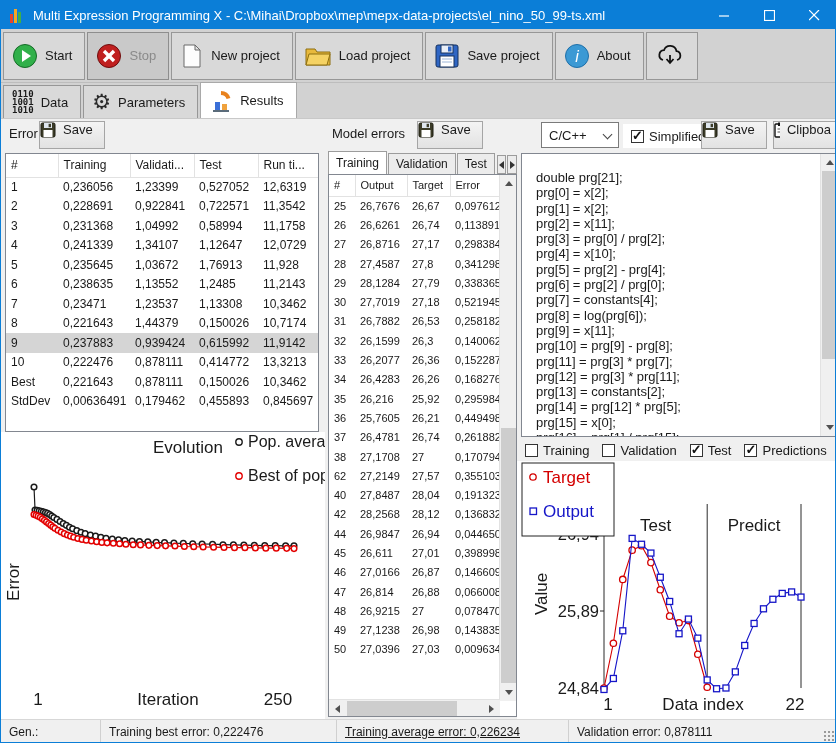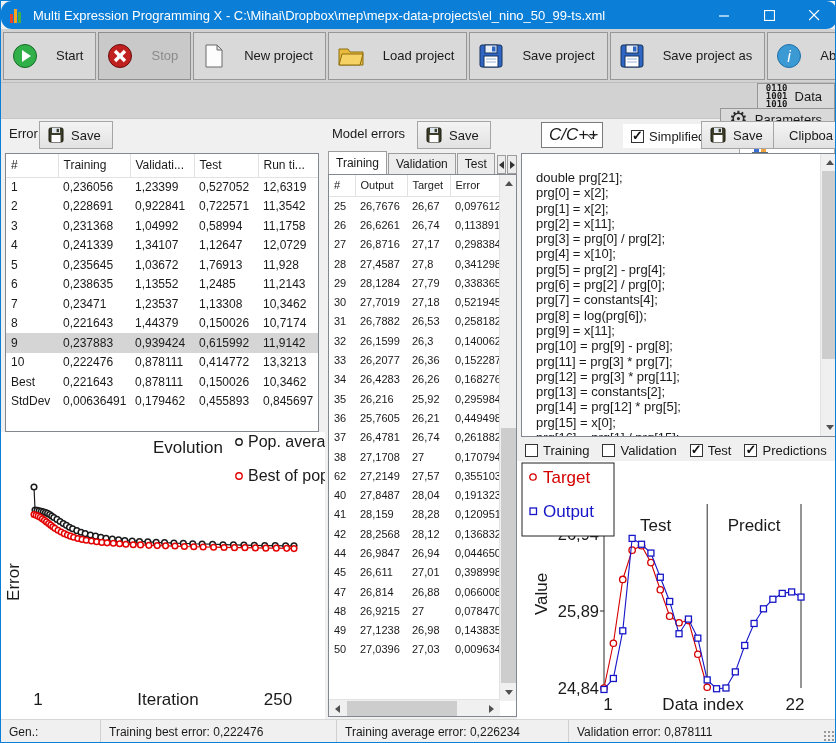--- a/index.html
+++ b/index.html
@@ -14,36 +14,36 @@
   .app-icon i{display:block;width:3px;background:#e8452c;}
   .app-icon i.b1{height:9px;background:#e8452c;}
   .app-icon i.b2{height:14px;background:#f6a623;}
   .app-icon i.b3{height:11px;background:#3fae49;}
   .title-text{flex:1;white-space:nowrap;overflow:hidden;}
   .win-btn{width:45px;height:28px;display:flex;align-items:center;justify-content:center;}
   .win-btn svg{display:block;}
   
   .toolbar{position:absolute;left:0;top:28px;width:836px;height:54px;background:#d2d2d2;
     border-bottom:1px solid #bdbdbd;display:flex;align-items:center;padding-left:2px;}
-  .tb-btn{height:48px;display:inline-flex;align-items:center;gap:18px;padding:0 12px 0 8px;
+  .tb-btn{height:48px;display:inline-flex;align-items:center;gap:7px;padding:0 12px 0 8px;
     background:#d9d9d9;border:1px solid #979797;margin-right:2px;font-size:13px;white-space:nowrap;}
   .tb-btn.disabled{background:#c9c9c9;border-color:#8e8e8e;color:#8a8a8a;}
   .tb-btn svg{display:block;}
   
   .tabbar{position:absolute;left:0;top:82px;width:836px;height:36px;background:#d2d2d2;
-    display:flex;align-items:flex-end;padding-left:2px;border-bottom:1px solid #c8c8c8;flex-direction:column;}
+    display:flex;align-items:flex-end;padding-left:2px;border-bottom:1px solid #c8c8c8;}
   .nav-tab{height:33px;display:inline-flex;align-items:center;gap:7px;padding:0 12px 0 8px;
     background:#d9d9d9;border:1px solid #979797;border-bottom:none;margin-right:2px;font-size:13px;}
   .nav-tab.active{height:36px;background:#ffffff;border-color:#a9a9a9;}
   .bin-icon{font-family:"DejaVu Sans Mono",monospace;font-weight:bold;font-size:9px;line-height:8px;letter-spacing:0;}
   .gear-icon{font-family:"DejaVu Sans",sans-serif;font-size:21px;line-height:21px;color:#2a2a2a;}
   
   .panel-label{position:absolute;font-size:13px;}
-  .small-btn{position:absolute;height:28px;display:inline-flex;align-items:center;gap:7px;
-    padding:0 11px 0 8px;background:#ededed;border:1px solid #a5a5a5;font-size:13px;background:linear-gradient(#f4f4f4,#e2e2e2);}
+  .small-btn{position:absolute;height:28px;display:inline-flex;gap:7px;
+    padding:0 11px 0 0;background:#ededed;border:1px solid #a5a5a5;font-size:13px;background:linear-gradient(#f4f4f4,#e2e2e2);}
   .small-btn svg{display:block;}
   
   .tbl-frame{position:absolute;background:#fff;border:1px solid #828790;overflow:hidden;}
   table.grid{border-collapse:collapse;table-layout:fixed;width:100%;}
   table.grid th{font-weight:normal;text-align:left;border-right:1px solid #e2e2e2;border-bottom:1px solid #e2e2e2;
     padding:0 0 0 5px;background:#fff;}
   table.grid td{padding:0 0 0 5px;overflow:hidden;white-space:nowrap;}
   table.grid tr.sel td{background:#d5d5d5;}
   #stats-table table{font-size:12px;}
   #stats-table th{height:23px;}
@@ -62,22 +62,22 @@
   .tri.left{border-width:4px 5px 4px 0;border-color:transparent #333 transparent transparent;}
   .tri.right{border-width:4px 0 4px 5px;border-color:transparent transparent transparent #333;}
   .tri.up{border-width:0 4px 5px 4px;border-color:transparent transparent #505050 transparent;}
   .tri.down{border-width:5px 4px 0 4px;border-color:#505050 transparent transparent transparent;}
   
   .vscroll{position:absolute;width:17px;background:#f0f0f0;border-left:1px solid #e2e2e2;}
   .hscroll{position:absolute;height:17px;background:#f0f0f0;border-top:1px solid #e2e2e2;}
   .sb-btn{position:absolute;width:17px;height:17px;display:flex;align-items:center;justify-content:center;background:#f0f0f0;}
   .sb-thumb{position:absolute;background:#cdcdcd;}
   
-  .combo{position:absolute;left:540px;top:121px;width:62px;height:26px;background:#fff;border:1px solid #7a7a7a;
-    font-size:17px;display:flex;align-items:center;padding-left:7px;font-style:italic;}
+  .combo{position:absolute;left:540px;top:121px;width:78px;height:26px;background:#fff;border:1px solid #7a7a7a;
+    font-size:13px;display:flex;align-items:center;padding-left:7px;}
   .combo .chev{position:absolute;right:7px;top:8px;width:7px;height:7px;border-right:1.5px solid #444;border-bottom:1.5px solid #444;transform:rotate(45deg);}
   .check-item{display:inline-flex;align-items:center;gap:5px;font-size:13px;}
   .cb{width:13px;height:13px;background:#fff;border:1px solid #333;position:relative;flex:0 0 13px;}
   .cb.checked:after{content:"\2713";position:absolute;left:0px;top:-3px;font-size:13px;font-weight:bold;color:#111;}
   #simplified-box{position:absolute;left:622px;top:123px;height:24px;background:#fff;padding:0 8px;display:flex;align-items:center;}
   .code-area{position:absolute;left:520px;top:152px;width:316px;height:284px;background:#fff;border:1px solid #828790;overflow:hidden;}
   .code-lines{position:absolute;left:0;top:0;right:17px;bottom:0;padding:16px 0 0 14px;font-size:13px;line-height:15.3px;white-space:pre;overflow:hidden;}
   
   .pred-checks{position:absolute;left:518px;top:438px;width:318px;height:22px;display:flex;align-items:center;gap:13px;padding-left:6px;}
   
@@ -88,21 +88,21 @@
     display:flex;align-items:center;font-size:12px;}
   .status-seg{height:100%;display:flex;align-items:center;padding-left:8px;border-right:1px solid #d0d0d0;}
   .grip{position:absolute;right:2px;bottom:2px;width:12px;height:12px;
     background:radial-gradient(circle at 2px 2px,#9a9a9a 1px,transparent 1.2px);background-size:4px 4px;}
 </style>
 </head>
 <body>
 
 <div id="window" style="border-color: rgb(11, 126, 215);">
 
-  <div class="titlebar" style="background: rgb(11, 126, 215); border-radius: 11px;">
+  <div class="titlebar" style="background: rgb(11, 126, 215);">
     <span class="app-icon">
         <i class="b1"></i>
         <i class="b2"></i>
         <i class="b3"></i>
       </span>
     <span class="title-text">Multi Expression Programming X - C:\Mihai\Dropbox\mep\mepx-data-projects\el_nino_50_99-ts.xml</span>
     <span class="win-btn">
         <svg width="11" height="11">
           <line x1="0" y1="6" x2="10" y2="6" stroke="#fff" stroke-width="1.2"></line>
         </svg>
@@ -153,31 +153,20 @@
     <span class="tb-btn">
       <svg width="26" height="26">
           <rect x="2" y="2" width="22" height="22" rx="2" fill="#2f66c4" stroke="#16325e"></rect>
           <rect x="7" y="2" width="12" height="8" fill="#e8eef8" stroke="#16325e"></rect>
           <rect x="14" y="3.5" width="3.5" height="5" fill="#2f66c4"></rect>
           <rect x="6" y="13" width="14" height="11" fill="#fff" stroke="#16325e"></rect>
           <line x1="8" y1="16" x2="18" y2="16" stroke="#9db6d8"></line>
           <line x1="8" y1="19" x2="18" y2="19" stroke="#9db6d8"></line>
         </svg>
       <span>Save project</span>
-    </span>
-    <span class="tb-btn">
-      <svg width="26" height="26">
-          <rect x="2" y="2" width="22" height="22" rx="2" fill="#2f66c4" stroke="#16325e"></rect>
-          <rect x="7" y="2" width="12" height="8" fill="#e8eef8" stroke="#16325e"></rect>
-          <rect x="14" y="3.5" width="3.5" height="5" fill="#2f66c4"></rect>
-          <rect x="6" y="13" width="14" height="11" fill="#fff" stroke="#16325e"></rect>
-          <line x1="8" y1="16" x2="18" y2="16" stroke="#9db6d8"></line>
-          <line x1="8" y1="19" x2="18" y2="19" stroke="#9db6d8"></line>
-        </svg>
-      <span>Save project as</span>
     </span>
     <span class="tb-btn">
       <svg width="26" height="26">
           <circle cx="13" cy="13" r="11.5" fill="#3b99d4" stroke="#1f6fa8"></circle>
           <text x="13" y="19" text-anchor="middle" font-size="16" font-style="italic" font-family="Liberation Serif,serif" fill="#fff">i</text>
         </svg>
       <span>About</span>
     </span>
     <span class="tb-btn">
       <svg width="30" height="26">
@@ -547,42 +536,42 @@
               <td>27,57</td>
               <td>0,355103</td>
             </tr>
             <tr>
               <td>40</td>
               <td>27,8487</td>
               <td>28,04</td>
               <td>0,191323</td>
             </tr>
             <tr>
-              <td>41</td>
-              <td>28,159</td>
-              <td>28,28</td>
-              <td>0,120951</td>
-            </tr>
-            <tr>
               <td>42</td>
               <td>28,2568</td>
               <td>28,12</td>
               <td>0,136832</td>
             </tr>
             <tr>
               <td>44</td>
               <td>26,9847</td>
               <td>26,94</td>
               <td>0,044650</td>
             </tr>
             <tr>
               <td>45</td>
               <td>26,611</td>
               <td>27,01</td>
               <td>0,398998</td>
+            </tr>
+            <tr>
+              <td>46</td>
+              <td>27,0166</td>
+              <td>26,87</td>
+              <td>0,146609</td>
             </tr>
             <tr>
               <td>47</td>
               <td>26,814</td>
               <td>26,88</td>
               <td>0,066008</td>
             </tr>
             <tr>
               <td>48</td>
               <td>26,9215</td>
@@ -740,18 +729,18 @@
         <text x="26" y="56" font-size="17" fill="#1616c8">Output</text>
         <text x="91" y="249" font-size="17" text-anchor="middle" fill="#1a1a1a">1</text>
         <text x="186" y="249" font-size="17" text-anchor="middle" fill="#1a1a1a">Data index</text>
         <text x="278" y="249" font-size="17" text-anchor="middle" fill="#1a1a1a">22</text>
       </svg>
   </div>
 
   <div class="statusbar">
     <span class="status-seg" style="width:100px;">Gen.:</span>
     <span class="status-seg" style="width:236px;">Training best error: 0,222476</span>
-    <span class="status-seg" style="width:232px;">Training average error: 0,226234</span>
+    <span class="status-seg" style="width:232px;text-decoration:underline;">Training average error: 0,226234</span>
     <span class="status-seg" style="width:260px;border-right:none;">Validation error: 0,878111</span>
     <span class="grip"></span>
   </div>
 
 </div>
 
 </body></html>

